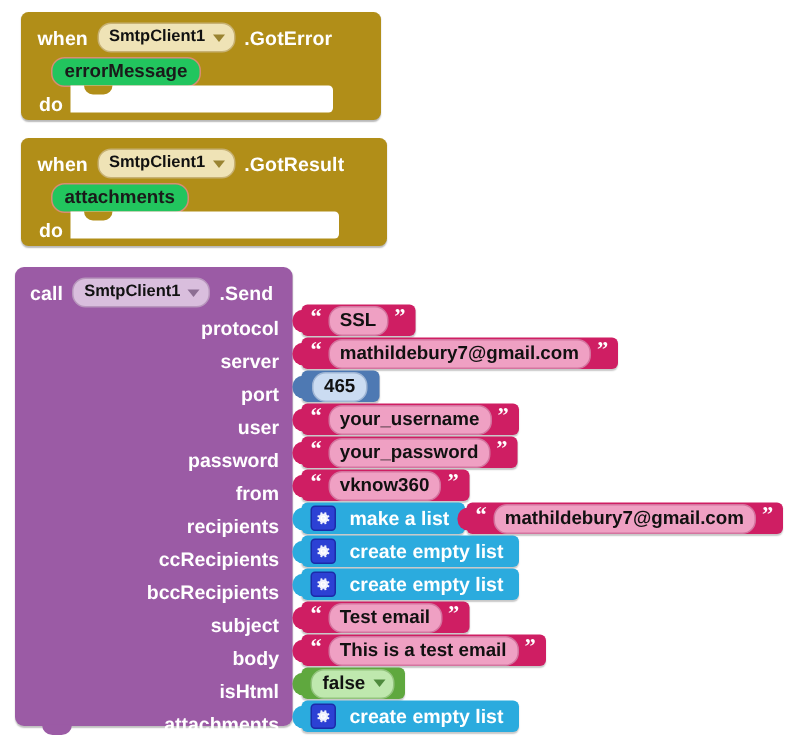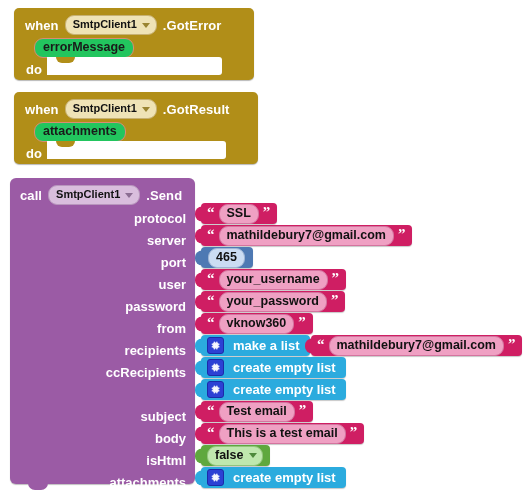--- a/index.html
+++ b/index.html
@@ -303,20 +303,21 @@
     <div class="call-bottom-notch"></div>
 
     <span class="arg-label" style="right:9px; top:34px;">protocol</span>
     <span class="arg-label" style="right:9px; top:56px;">server</span>
     <span class="arg-label" style="right:9px; top:78px;">port</span>
     <span class="arg-label" style="right:9px; top:100px;">user</span>
     <span class="arg-label" style="right:9px; top:122px;">password</span>
     <span class="arg-label" style="right:9px; top:144px;">from</span>
     <span class="arg-label" style="right:9px; top:166px;">recipients</span>
     <span class="arg-label" style="right:9px; top:188px;">ccRecipients</span>
+    <span class="arg-label" style="right:9px; top:210px;">bccRecipients</span>
     <span class="arg-label" style="right:9px; top:232px;text-align:right;">subject</span>
     <span class="arg-label" style="right:9px; top:254px;">body</span>
     <span class="arg-label" style="right:9px; top:276px;">isHtml</span>
     <span class="arg-label" style="right:9px; top:298px;">attachments</span>
   </div>
 
   <div class="vblock vb-string" style="left:201px; top:203px; height:21px;">
     <span class="quote">“</span>
     <span class="field f-string">
       <span>SSL</span>

